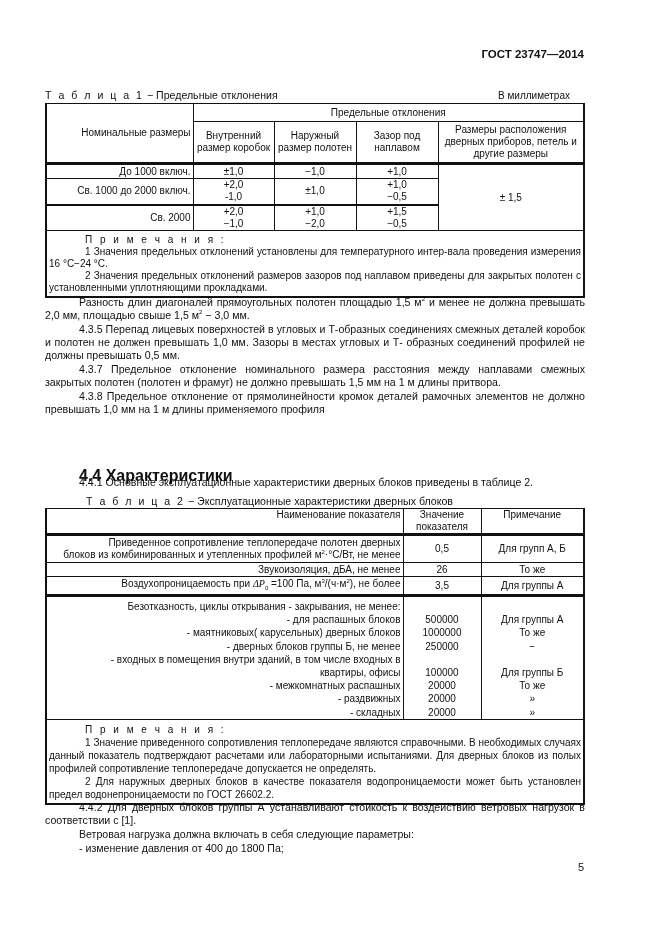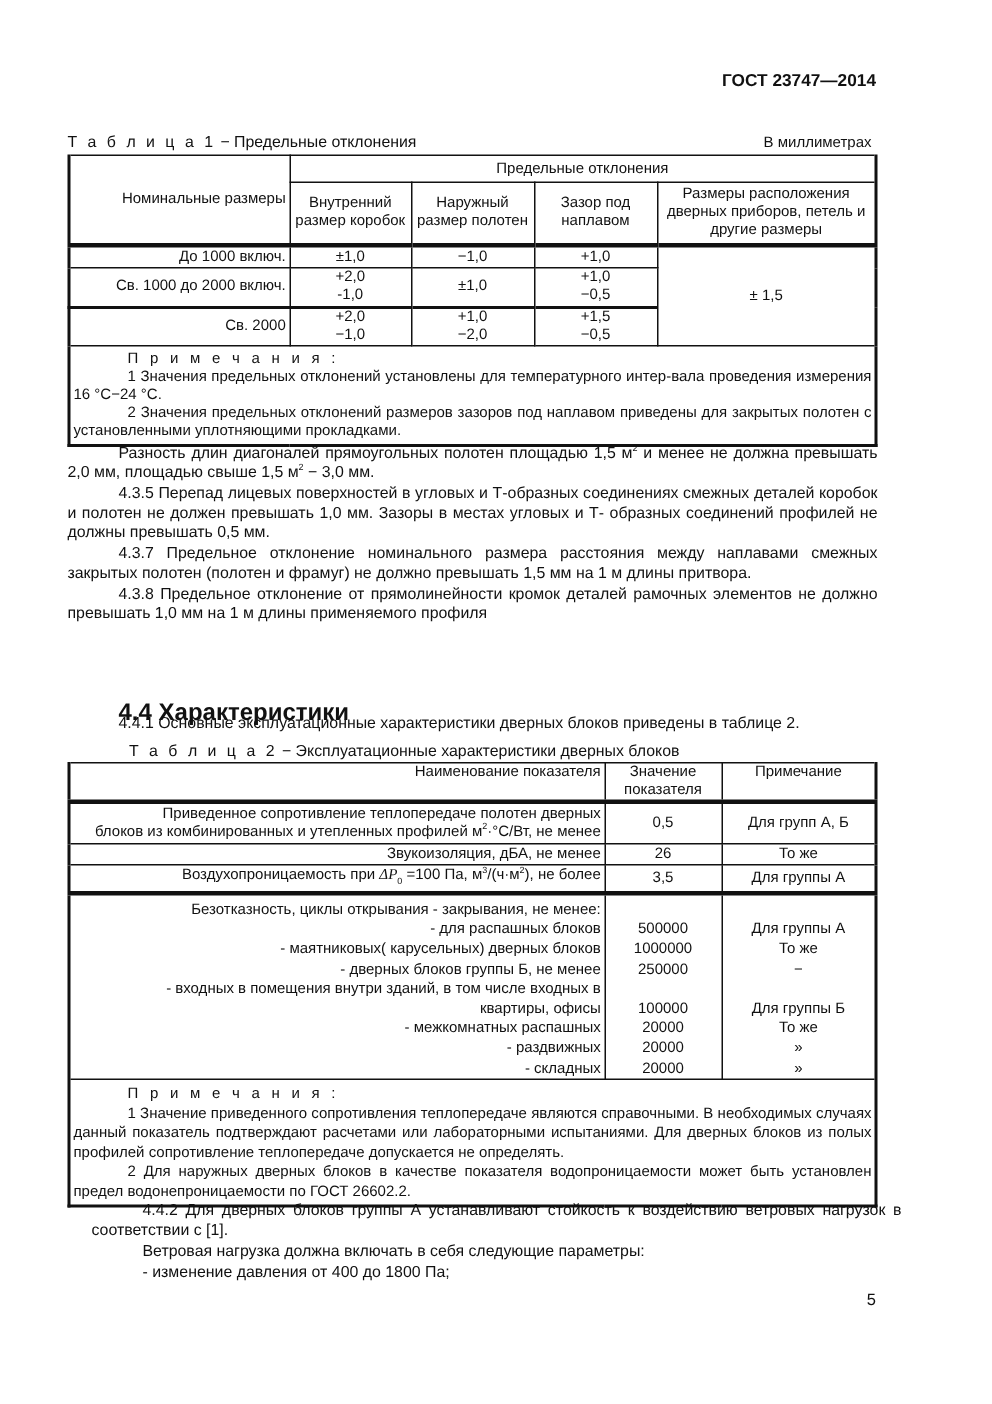--- a/index.html
+++ b/index.html
@@ -3,21 +3,21 @@
 <meta charset="utf-8">
 <style>
   html, body { margin: 0; padding: 0; background: #ffffff; }
   body {
     width: 661px; height: 936px; position: relative; overflow: hidden;
     font-family: "Liberation Sans", sans-serif; font-size: 10.6px; color: #111;
   }
   .hdr { position: absolute; right: 77px; top: 48px; font-weight: bold; font-size: 11.5px; }
   .cap { position: absolute; left: 45px; font-size: 10.6px; }
   .cap .sp { letter-spacing: 2px; text-align: center; }
-  .unit { position: absolute; right: 80px; top: 90px; font-size: 10px; }
+  .unit { position: absolute; right: 91px; top: 90px; font-size: 10px; }
   table { border-collapse: collapse; position: absolute; left: 45px; width: 540px; }
   td { border: 1px solid #111; padding: 0 2px; vertical-align: middle; line-height: 12px; font-size: 10px; margin-top: 45px; }
   .c { text-align: center; }
   .thick-b { border-bottom: 3px solid #111; }
   .outer-l { border-left: 2px solid #111; text-align: right; }
   .outer-r { border-right: 2px solid #111; }
   .note { text-align: justify; padding: 3px 2px 2px 2px; }
   .note .ind { padding-left: 36px; display: block; }
   .note .spaced { letter-spacing: 2.5px; padding-left: 36px; display: block; }
   .para { position: absolute; left: 45px; width: 540px; text-align: justify; line-height: 13px; font-size: 10.6px; }
@@ -170,19 +170,19 @@
   <tr>
     <td colspan="3" class="note outer-l outer-r" style="border-bottom:2px solid #111;line-height:13px;">
       <span class="spaced">П р и м е ч а н и я :</span>
       <span class="ind" style="padding-left:0;text-indent:36px;">1 Значение приведенного сопротивления теплопередаче являются справочными. В необходимых случаях данный показатель подтверждают расчетами или лабораторными испытаниями. Для дверных блоков из полых профилей сопротивление теплопередаче допускается не определять.</span>
       <span class="ind" style="padding-left:0;text-indent:36px;">2 Для наружных дверных блоков в качестве показателя водопроницаемости может быть установлен предел водонепроницаемости по ГОСТ 26602.2.</span>
     </td>
   </tr>
 </tbody>
   </table>
 
-<div class="para" style="top:801px;margin-left:16px;">
+<div class="para" style="top:801px;">
   <p class="ind">4.4.2 Для дверных блоков группы А устанавливают стойкость к воздействию ветровых нагрузок в соответствии с [1].</p>
   <p class="ind">Ветровая нагрузка должна включать в себя следующие параметры:</p>
   <p class="ind">- изменение давления от 400 до 1800 Па;</p>
 </div>
 
 <div class="pageno">5</div>
 
 </body></html>

